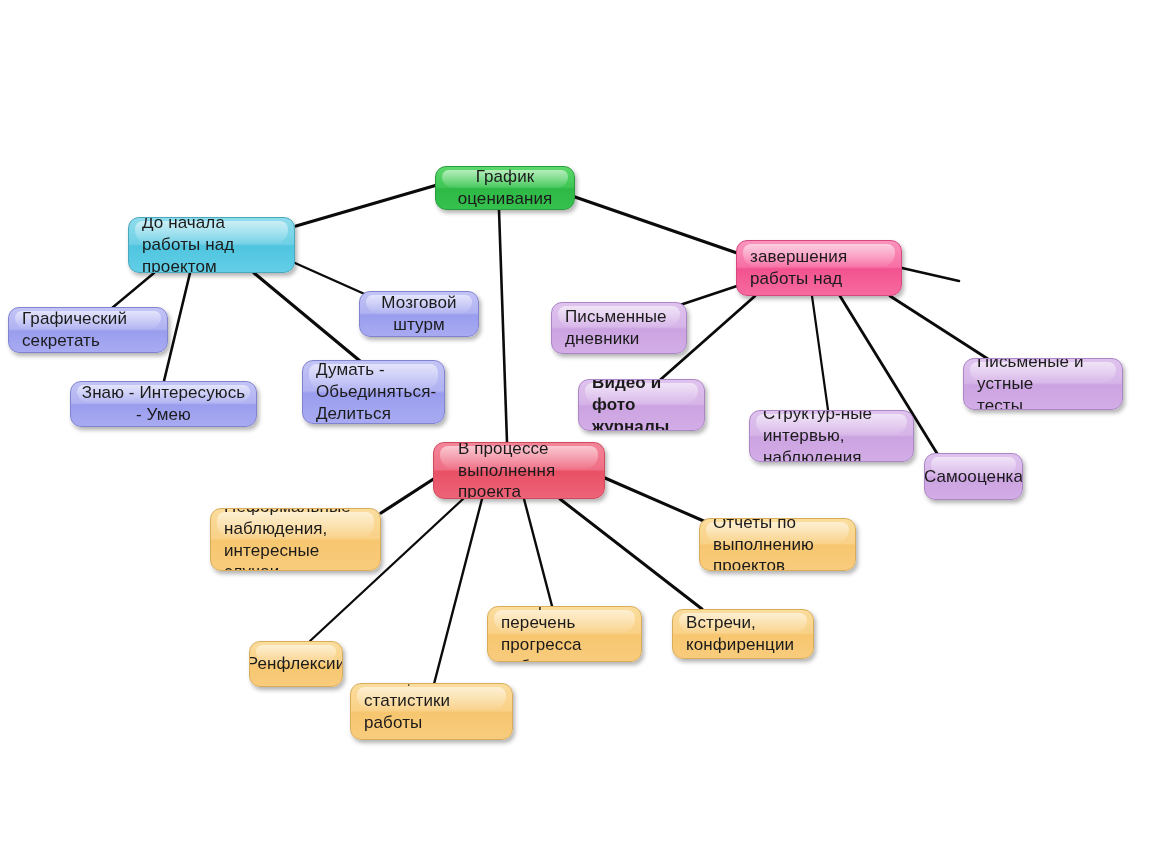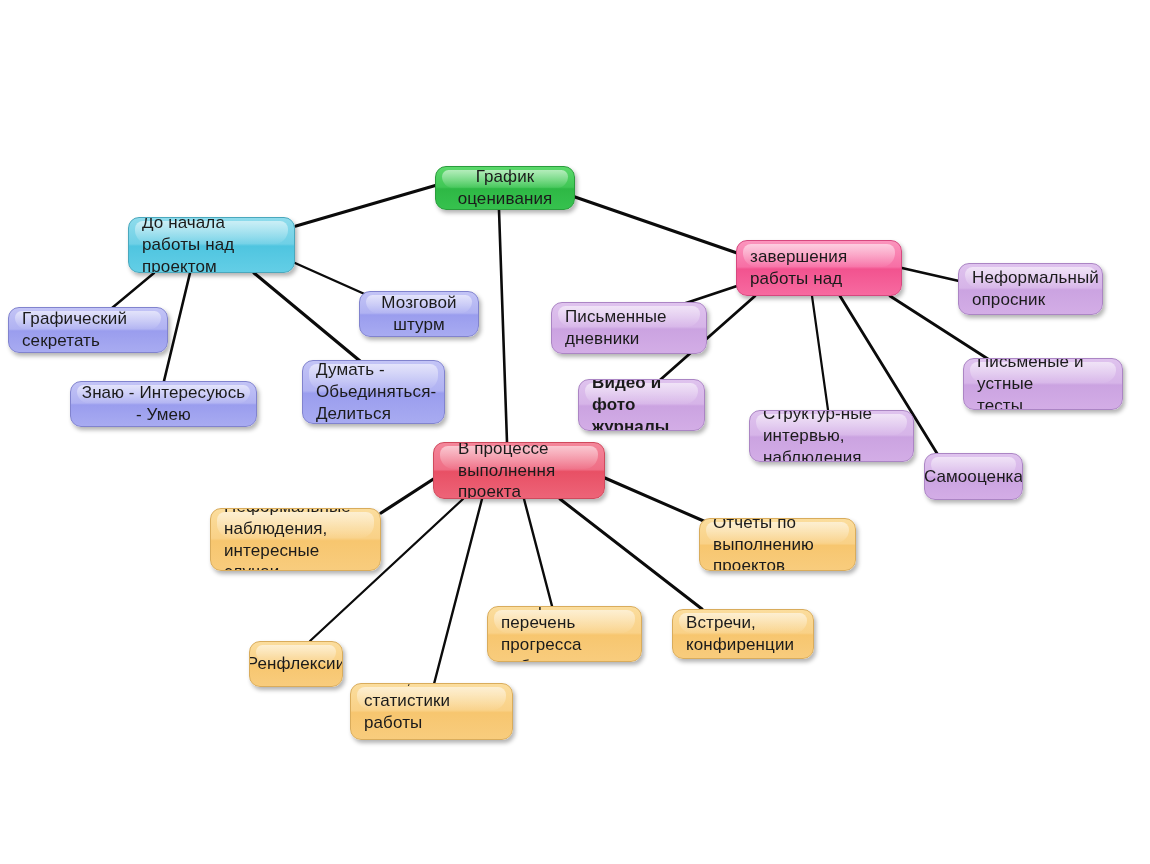--- a/index.html
+++ b/index.html
@@ -148,38 +148,34 @@
         <span class="label">Знаю - Интересуюсь - Умею</span>
       </div>
       <div class="node n-periwinkle" style="left: 359px; top: 291px; width: 120px; height: 46px; justify-content: flex-end; text-align: center; padding: 7px 10px;">
         <span class="label">Мозговой штурм</span>
       </div>
       <div class="node n-periwinkle" style="left: 302px; top: 360px; width: 143px; height: 64px;">
         <span class="label">Думать -
 Обьединяться-
 Делиться</span>
       </div>
-      <div class="node n-lilac" style="left: 551px; top: 302px; width: 156px; height: 52px;">
+      <div class="node n-lilac" style="left: 551px; top: 302px; width: 136px; height: 52px;">
         <span class="label">Письменные
 дневники</span>
       </div>
       <div class="node n-lilac" style="left: 578px; top: 379px; width: 127px; height: 52px; font-weight: bold;">
         <span class="label">Видео и фото
 журналы</span>
       </div>
       <div class="node n-lilac" style="left: 749px; top: 410px; width: 165px; height: 52px;">
         <span class="label">Структур-ные интервью,
 наблюдения</span>
       </div>
       <div class="node n-lilac" style="left: 924px; top: 453px; width: 99px; height: 47px; justify-content: center; text-align: center; padding: 7px 10px;">
         <span class="label">Самооценка</span>
-      </div>
-      <div class="node n-lilac" style="left: 958px; top: 263px; width: 145px; height: 52px;">
-        <span class="label">Неформальный
-опросник</span>
       </div>
       <div class="node n-lilac" style="left: 963px; top: 358px; width: 160px; height: 52px;">
         <span class="label">Письменые и устные
 тесты</span>
       </div>
       <div class="node n-amber" style="left: 210px; top: 508px; width: 171px; height: 63px;">
         <span class="label">Неформальные
 наблюдения, интересные
 случаи</span>
       </div>

